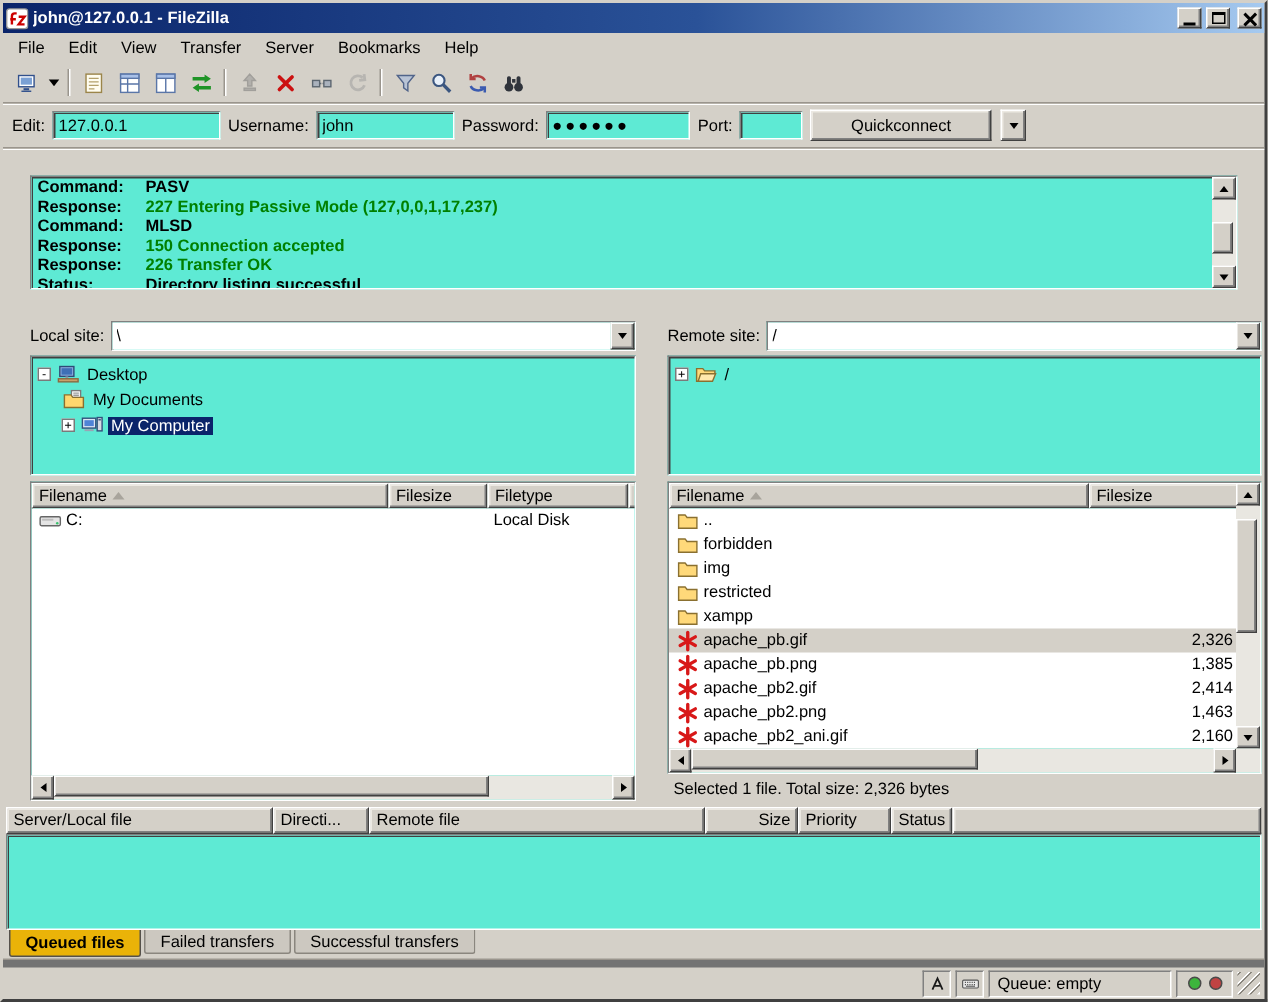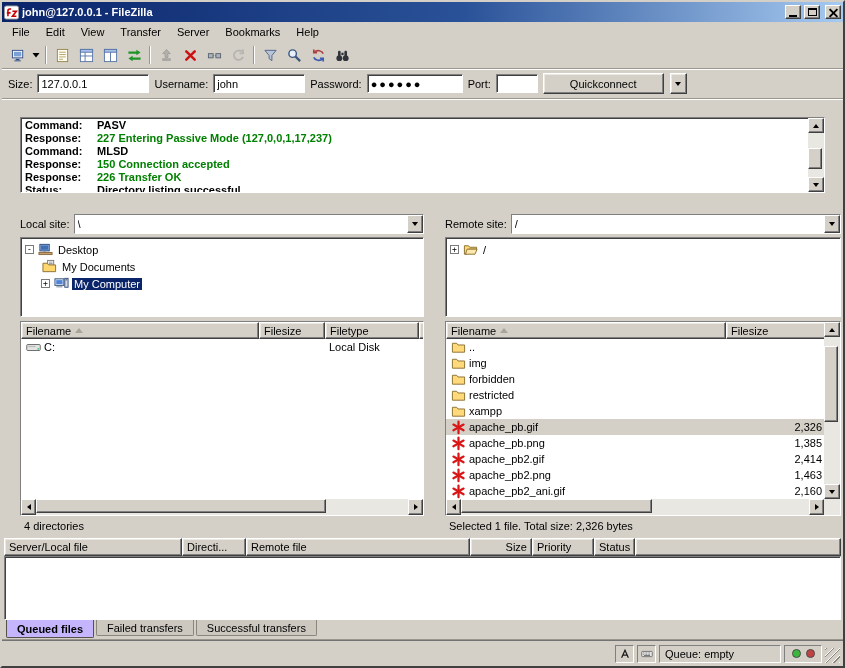--- a/index.html
+++ b/index.html
@@ -1,19 +1,19 @@
 <!DOCTYPE html>
 <html><head>
 <meta charset="utf-8">
 <style>
   * { margin:0; padding:0; box-sizing:border-box; }
   html,body { width:845px; height:668px; }
   body { font-family:"Liberation Sans","DejaVu Sans",sans-serif; font-size:11px; color:#000; background:#808080; }
   .window { width:845px; height:668px; background:#d4d0c8; border:2px solid; border-color:#d4d0c8 #404040 #404040 #d4d0c8; display:flex; flex-direction:column; overflow:hidden; }
-  .sunken, .sunken-frame { background:#ffffff; border:1px solid; border-color:#808080 #fff #fff #808080; box-shadow:inset 1px 1px 0 #404040; }
+  .sunken, .sunken-frame { background:#5eead4; border:1px solid; border-color:#808080 #fff #fff #808080; box-shadow:inset 1px 1px 0 #404040; }
 
   
   .titlebar { height:20px; flex:0 0 auto; background:linear-gradient(90deg,#0a246a 0%,#2a5298 55%,#a6caf0 100%); display:flex; align-items:center; gap:3px; padding:1px 2px; }
   .app-icon { width:15px; height:15px; display:flex; }
   .title-text { flex:1; color:#fff; font-weight:bold; white-space:nowrap; overflow:hidden; }
   .tb-ctl { width:16px; height:14px; display:flex; align-items:center; justify-content:center; background:#d4d0c8; border:1px solid; border-color:#fff #404040 #404040 #fff; box-shadow:inset -1px -1px 0 #808080; }
   .tb-ctl.close { margin-left:2px; }
   .g-min { width:8px; height:2px; background:#000; margin-top:7px; }
   .g-max { width:9px; height:8px; border:1px solid #000; border-top:2px solid #000; }
   .g-close { position:relative; width:9px; height:9px; }
@@ -90,24 +90,24 @@
   .cell { height:16px; flex:0 0 auto; display:flex; align-items:center; gap:3px; padding:0 4px; overflow:hidden; white-space:nowrap; }
   .cell.size { justify-content:flex-end; }
   .pane-status { height:18px; flex:0 0 auto; display:flex; align-items:center; padding:2px 4px 0; white-space:nowrap; overflow:hidden; }
 
   
   .queue-head { height:18px; flex:0 0 auto; display:flex; margin:4px 2px 0; overflow:hidden;text-align:right; }
   #queue-cols .col-header:nth-child(4) { justify-content:flex-end; }
   .queue-body { height:64px; flex:0 0 auto; margin:0 2px; }
   .tabs-row { height:20px; flex:0 0 auto; display:flex; align-items:flex-start; padding-left:4px; gap:2px; }
   .qtab { height:16px; display:flex; align-items:center; padding:0 10px; background:#ccc8c0; border:1px solid #8a867e; border-top:none; border-radius:0 0 2px 2px; }
-  .qtab.active { height:18px; font-weight:bold; background:#c4b5fd; border-color:#55514b; }
-
-  
-  .statusbar { height:26px; flex:0 0 auto; display:flex; align-items:center; gap:3px; padding:3px 3px 3px 6px; border-top:1px solid #737373; box-shadow:0 -1px 0 #9a958d; }
+  .qtab.active { height:18px; font-weight:bold; background:#eab308; border-color:#55514b; }
+
+  
+  .statusbar { height:26px; flex:0 0 auto; display:flex; align-items:center; gap:3px; padding:3px 3px 3px 6px; border-top:5px solid #737373; box-shadow:0 -1px 0 #9a958d; }
   .sb-spacer { flex:1; }
   .sb-mini { width:19px; height:18px; display:flex; align-items:center; justify-content:center; border:1px solid; border-color:#808080 #fff #fff #808080; background:#d4d0c8; }
   .sb-panel { height:18px; display:flex; align-items:center; padding:0 5px; border:1px solid; border-color:#808080 #fff #fff #808080; }
   .queue-panel { width:122px; }
   .led-panel { width:38px; gap:5px; justify-content:center; }
   .led { width:9px; height:9px; border-radius:50%; border:1px solid #4a4a4a; }
   .grip { width:15px; height:15px; align-self:flex-end; background:repeating-linear-gradient(135deg, #fff 0 1px, #8a867e 1px 2px, transparent 2px 5px); }
 </style>
 </head>
 <body>
@@ -244,21 +244,21 @@
             <circle cx="11.4" cy="10.8" r="3.1"></circle>
             <rect x="3.2" y="3" width="2.8" height="6" rx="1.2"></rect>
             <rect x="10" y="3" width="2.8" height="6" rx="1.2"></rect>
             <rect x="6.8" y="5" width="2.4" height="2.6"></rect>
           </g>
         </svg>
       </span>
     </div>
 
   <div class="quickbar">
-    <label>Size:</label>
+    <label>Edit:</label>
     <input class="sunken qc" style="width: 112px;" value="127.0.0.1">
     <label>Username:</label>
     <input class="sunken qc" style="width: 92px;" value="john">
     <label>Password:</label>
     <input class="sunken qc pw" style="width: 96px;" value="●●●●●●">
     <label>Port:</label>
     <input class="sunken qc" style="width: 42px;" value="">
     <button class="btn">Quickconnect</button>
       <button class="btn btn-drop">
         <span class="arr down"></span>
@@ -386,21 +386,20 @@
               </div>
             <div class="sb-track">
                 <div class="sb-thumb h" style="left:0;width:78%"></div>
               </div>
             <div class="sb-btn h">
                 <span class="arr right"></span>
               </div>
           </div>
         </div>
       </div>
-      <div class="pane-status">4 directories</div>
     </div>
 
     <div class="pane remote">
       <div class="combo-row">
         <span class="pane-label">Remote site:</span>
         <span class="combo sunken">
           <input value="/" style="">
           <span class="combo-btn">
               <span class="arr down"></span>
             </span>
@@ -445,34 +444,34 @@
                     <span></span>
                   </div>
                 </div>
                 <div class="file-row">
                   <div class="cell" style="width: 280px;">
                     <span class="icon">
                       <svg viewBox="0 0 16 16" width="15" height="15">
                         <path d="M1.5 3.5 h4.6 l1.4 1.8 h7 V13 H1.5 z" fill="#ffd97a" stroke="#8a7030"></path>
                       </svg>
                     </span>
+                    <span>forbidden</span>
+                  </div>
+                  <div class="cell size" style="width: 100px;">
+                    <span></span>
+                  </div>
+                </div>
+                <div class="file-row">
+                  <div class="cell" style="width: 280px;">
+                    <span class="icon">
+                      <svg viewBox="0 0 16 16" width="15" height="15">
+                        <path d="M1.5 3.5 h4.6 l1.4 1.8 h7 V13 H1.5 z" fill="#ffd97a" stroke="#8a7030"></path>
+                      </svg>
+                    </span>
                     <span>img</span>
-                  </div>
-                  <div class="cell size" style="width: 100px;">
-                    <span></span>
-                  </div>
-                </div>
-                <div class="file-row">
-                  <div class="cell" style="width: 280px;">
-                    <span class="icon">
-                      <svg viewBox="0 0 16 16" width="15" height="15">
-                        <path d="M1.5 3.5 h4.6 l1.4 1.8 h7 V13 H1.5 z" fill="#ffd97a" stroke="#8a7030"></path>
-                      </svg>
-                    </span>
-                    <span>forbidden</span>
                   </div>
                   <div class="cell size" style="width: 100px;">
                     <span></span>
                   </div>
                 </div>
                 <div class="file-row">
                   <div class="cell" style="width: 280px;">
                     <span class="icon">
                       <svg viewBox="0 0 16 16" width="15" height="15">
                         <path d="M1.5 3.5 h4.6 l1.4 1.8 h7 V13 H1.5 z" fill="#ffd97a" stroke="#8a7030"></path>

